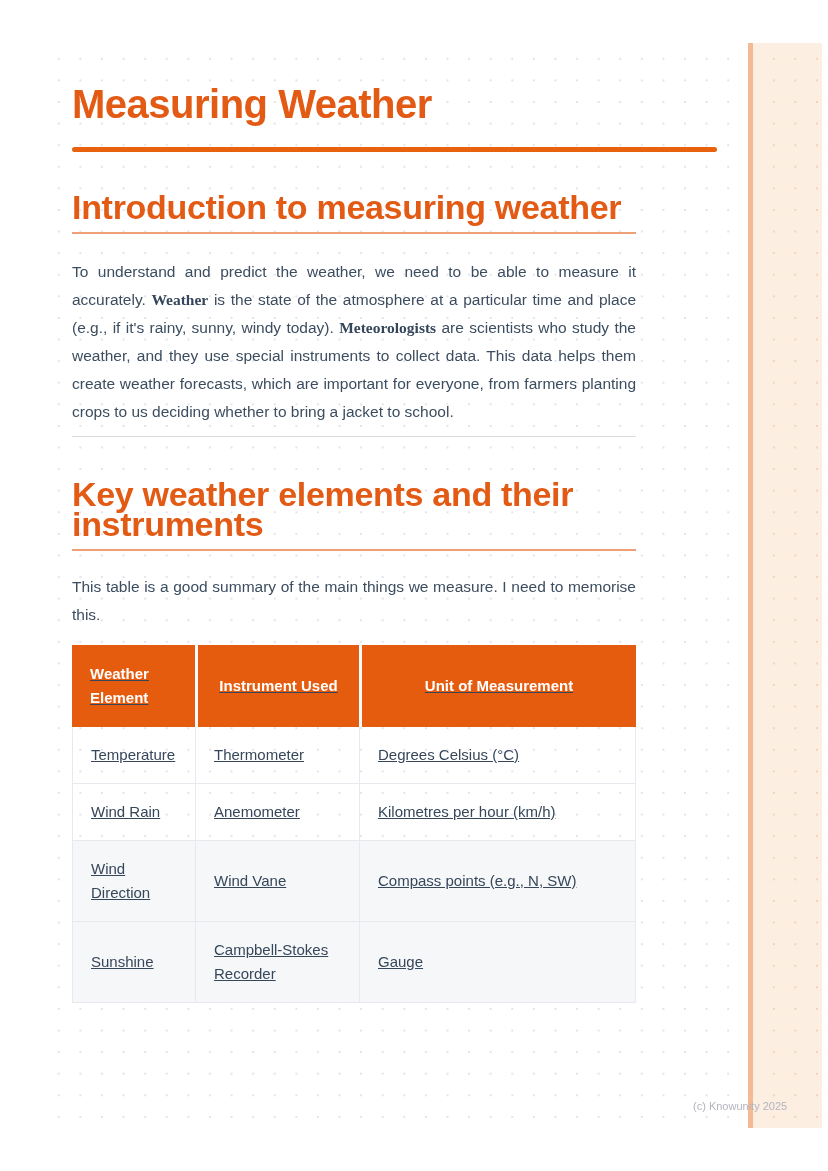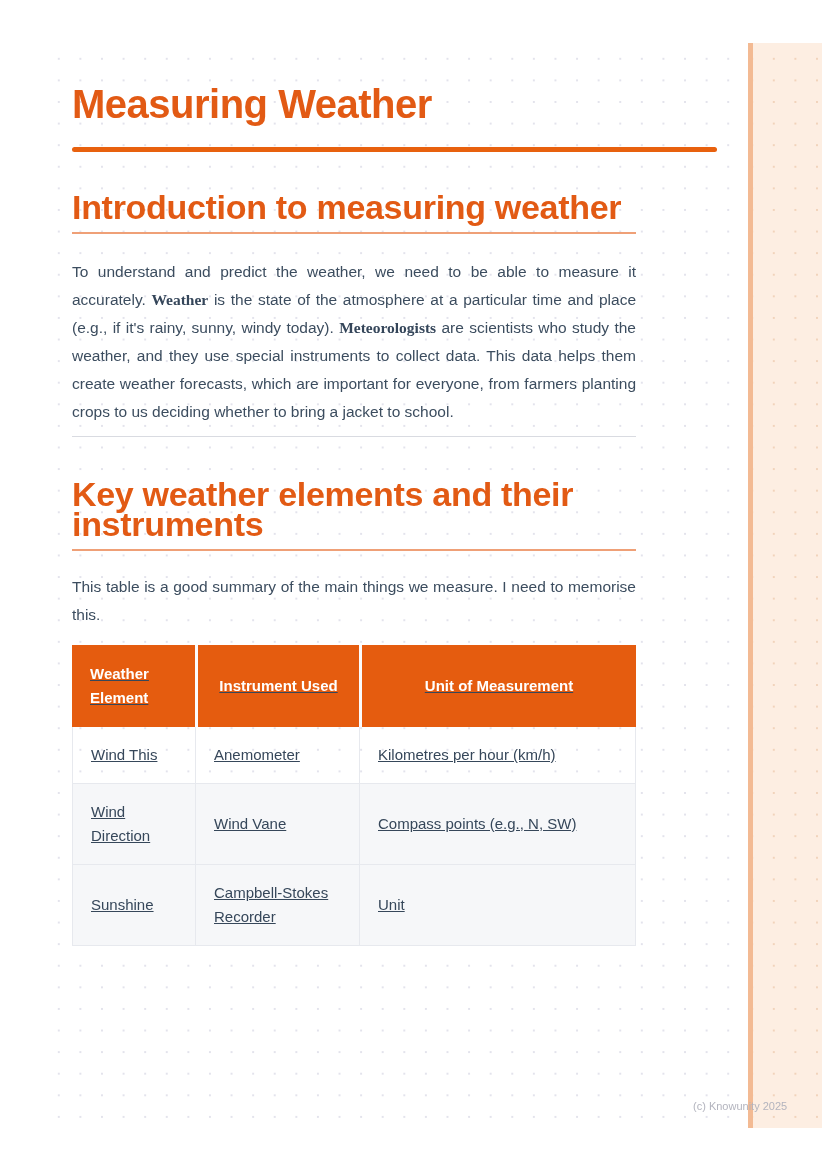--- a/index.html
+++ b/index.html
@@ -111,33 +111,38 @@
       </colgroup>
       <thead>
         <tr>
           <th>Weather Element</th>
           <th>Instrument Used</th>
           <th>Unit of Measurement</th>
         </tr>
       </thead>
       <tbody>
         <tr>
-          <td>Wind This</td>
+          <td>Temperature</td>
+          <td>Thermometer</td>
+          <td>Degrees Celsius (°C)</td>
+        </tr>
+        <tr>
+          <td>Wind Rain</td>
           <td>Anemometer</td>
           <td>Kilometres per hour (km/h)</td>
         </tr>
         <tr class="alt">
           <td>Wind Direction</td>
           <td>Wind Vane</td>
           <td>Compass points (e.g., N, SW)</td>
         </tr>
         <tr class="alt">
           <td>Sunshine</td>
           <td>Campbell-Stokes Recorder</td>
-          <td>Unit</td>
+          <td>Gauge</td>
         </tr>
       </tbody>
     </table>
 
   </div>
 </div>
 
 <div class="watermark">(c) Knowunity 2025</div>
 
 </body></html>

